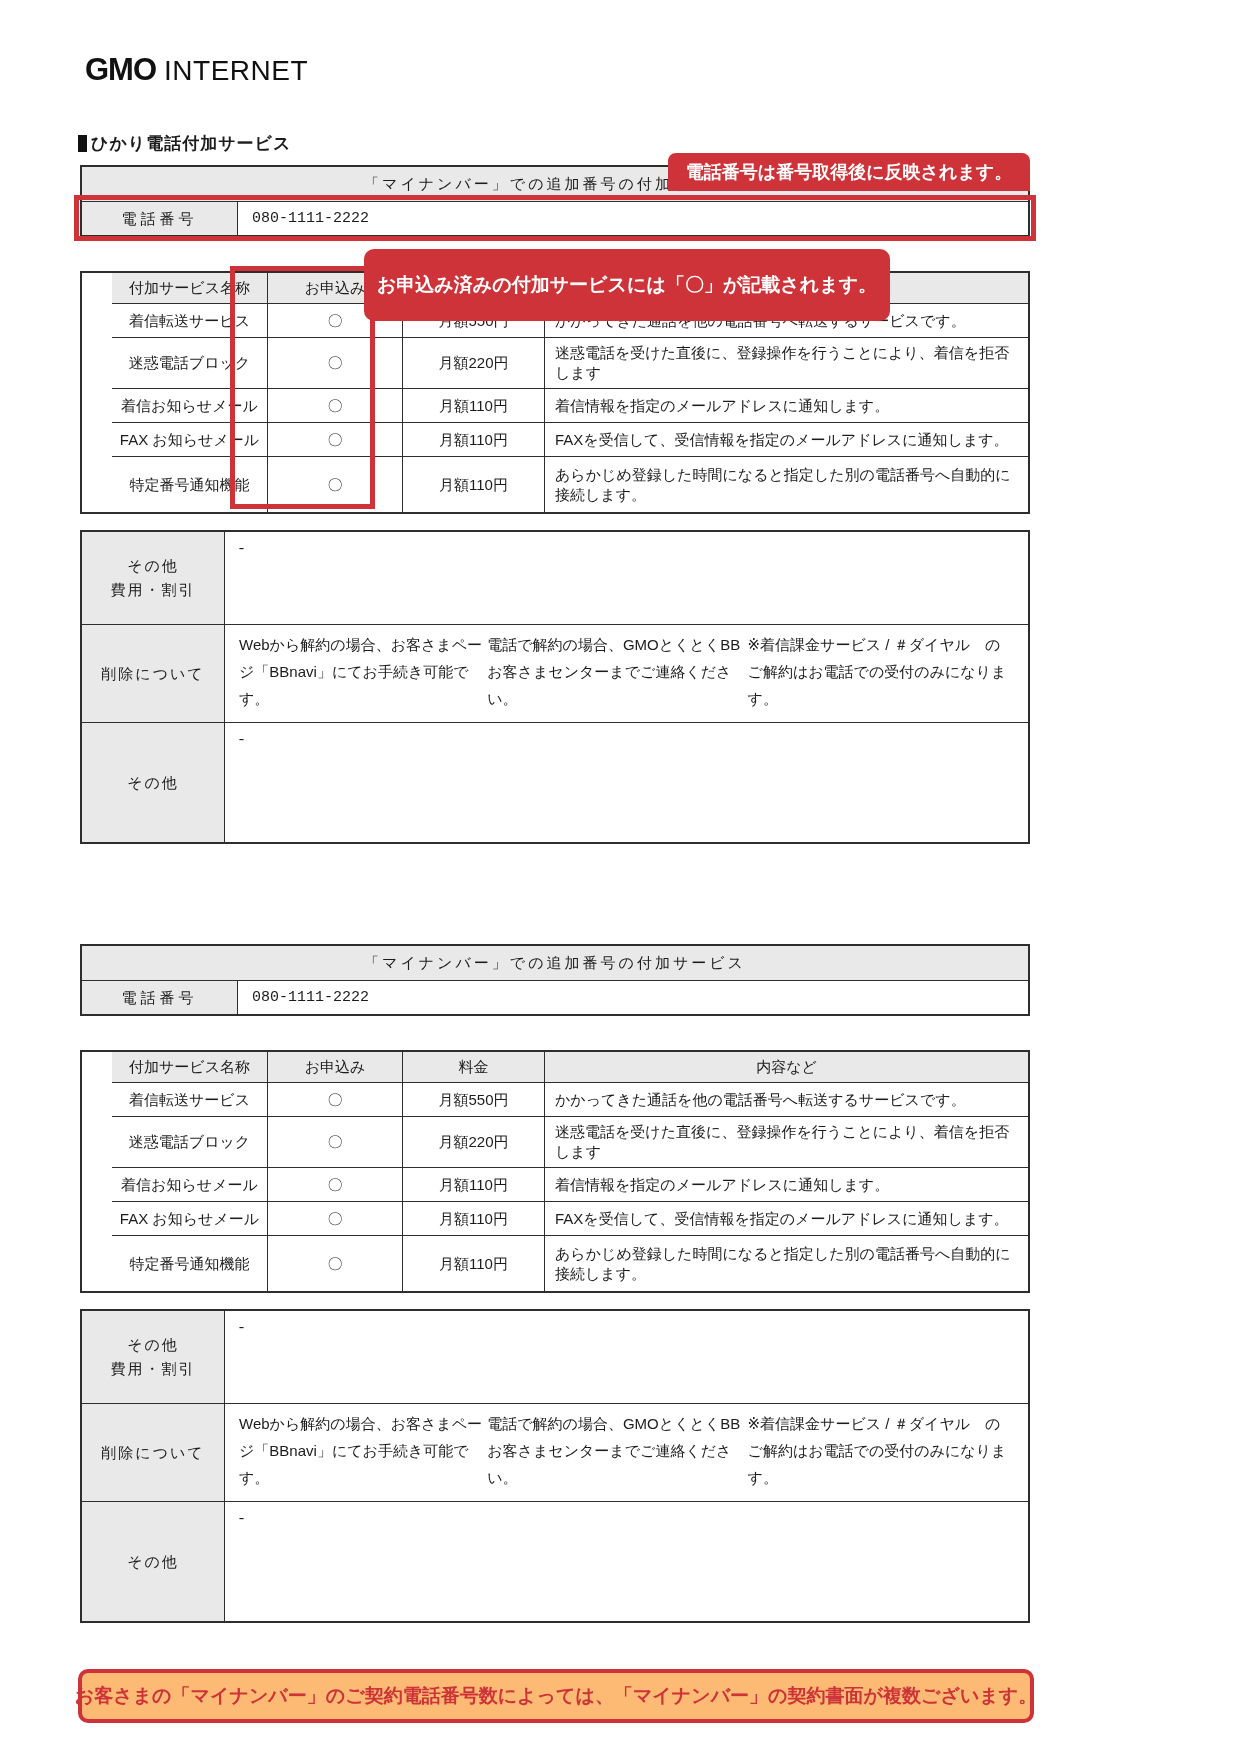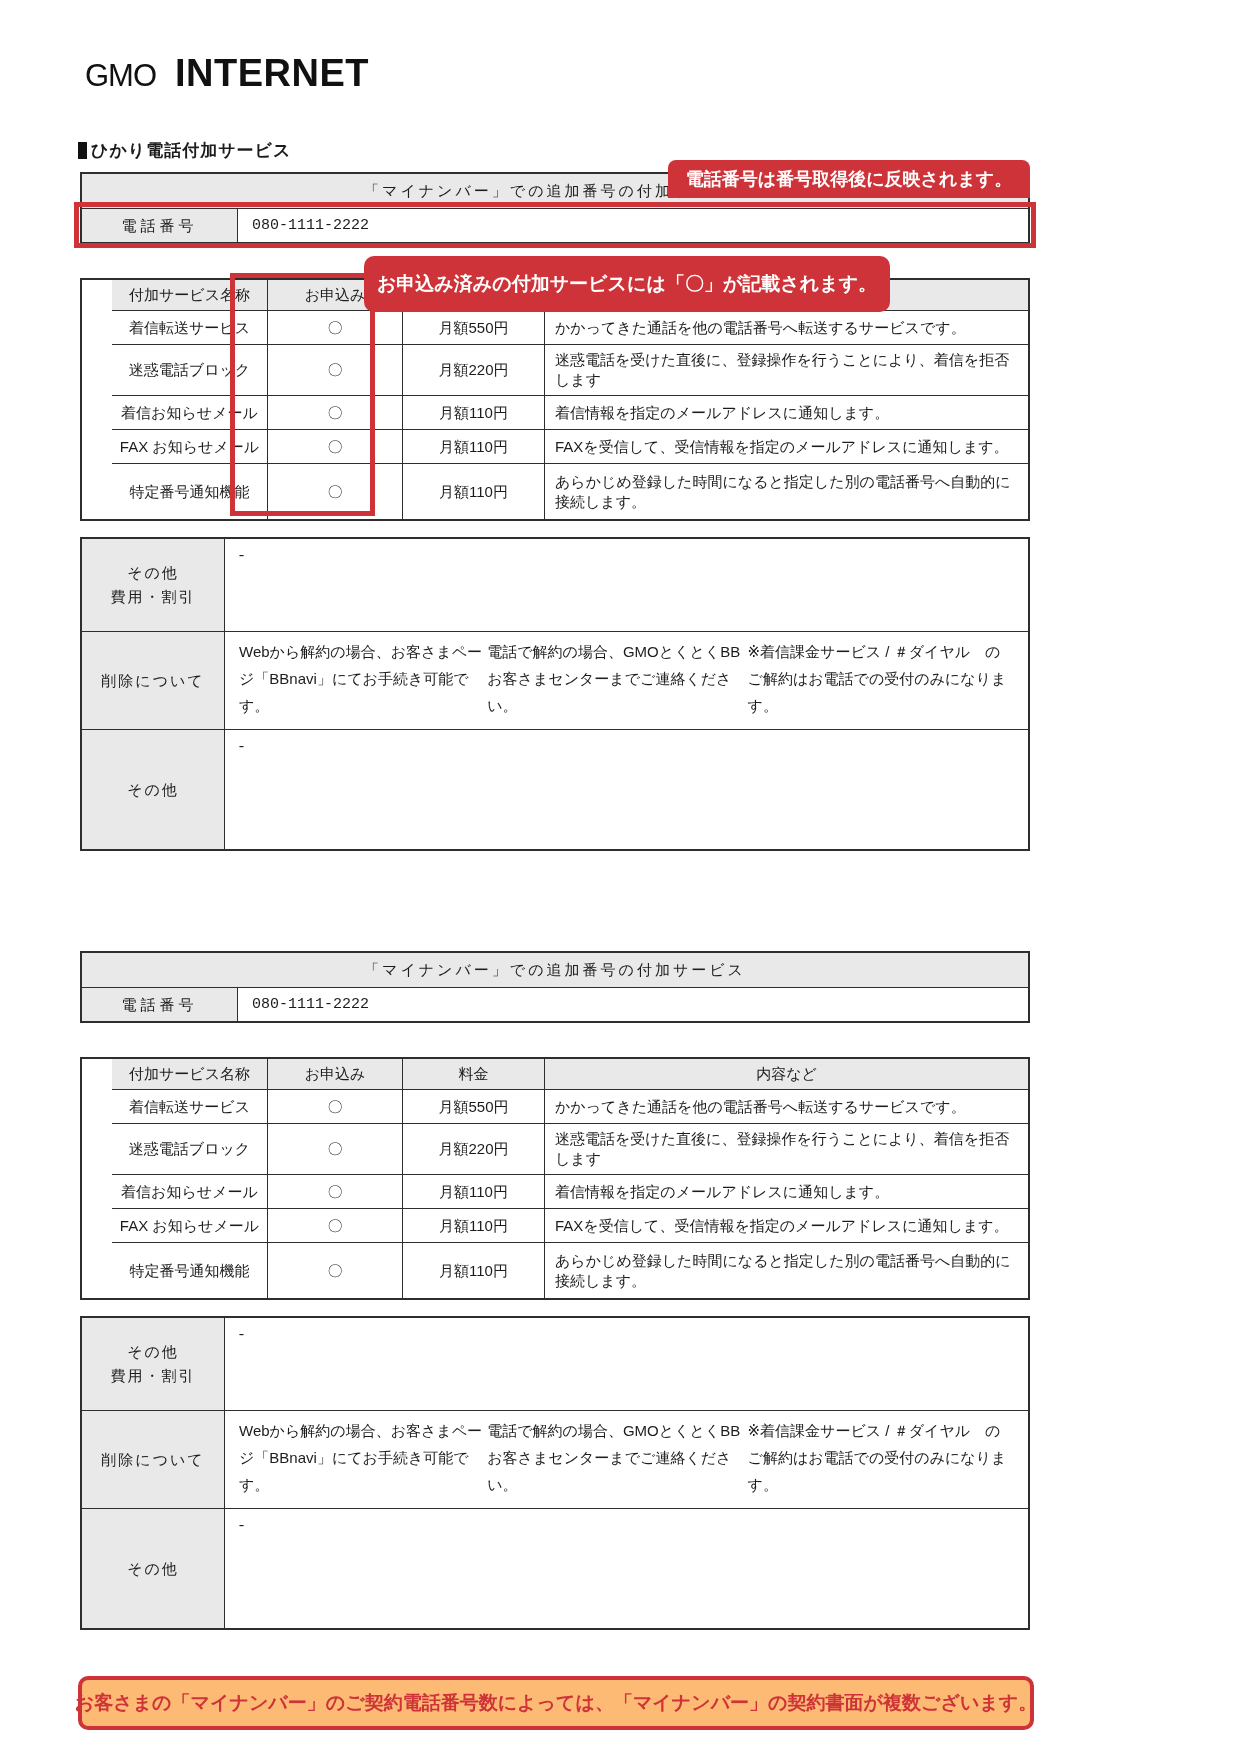--- a/index.html
+++ b/index.html
@@ -3,22 +3,22 @@
 <meta charset="utf-8">
 <style>
   * { margin:0; padding:0; box-sizing:border-box; }
   html,body { background:#ffffff; }
   body {
     width:1240px; height:1755px; position:relative; overflow:hidden;
     font-family:"Liberation Sans","DejaVu Sans",sans-serif; color:#1c1c1c;
   }
   
   .logo { margin:52px 0 0 85px; display:flex; align-items:baseline; color:#111; }
-  .logo .gmo { font-size:31px; font-weight:400; letter-spacing:-1px; }
-  .logo .inet { font-size:38px; font-weight:700; letter-spacing:0.5px; margin-left:19px; }
+  .logo .gmo { font-size:31px; font-weight:700; letter-spacing:-1px; }
+  .logo .inet { font-size:28px; font-weight:400; letter-spacing:0.5px; margin-left:8px; }
   
   .heading { margin:44px 0 0 78px; display:flex; align-items:center; }
   .heading .marker { width:9px; height:17px; background:#111; margin-right:4px; }
   .heading .htext { font-size:17px; font-weight:bold; letter-spacing:1px;text-align:right; }
   
   .block { position:relative; margin-left:80px; width:950px; }
   .block1 { margin-top:10px; }
   .block2 { margin-top:100px; }
   
   .tbl { border:2px solid #2e2e2e; background:#fff; width:950px; }
@@ -51,21 +51,21 @@
   .det .lab { background:#e9e9e9; flex-direction:column; letter-spacing:2px; gap:4px; }
   .det .dash { align-items:flex-start; justify-content:flex-start; padding:8px 12px;
                font-family:"Liberation Mono","DejaVu Sans Mono",monospace; }
   .det .multi { flex-direction:row; align-items:flex-start; justify-content:center;
                 padding:6px 14px; gap:1px; }
   .det .multi div { line-height:27px; font-size:15px; }
   
   .callout { position:absolute; background:#cd3338; color:#fff; font-weight:bold;
              display:flex; align-items:center; justify-content:center; white-space:nowrap; z-index:6; }
   .callout-phone { left:588px; top:-12px; width:362px; height:38px; font-size:18px; border-radius:8px 8px 0 0; }
-  .callout-applied { left:284px; top:84px; width:526px; height:56px; font-size:19px; border-radius:10px; }
+  .callout-applied { left:284px; top:84px; width:526px; height:72px; font-size:19px; border-radius:10px; }
   .hl-row { position:absolute; left:-6px; top:30px; width:962px; height:46px;
             border:5px solid #cd3338; z-index:5; }
   .hl-col { position:absolute; left:150px; top:101px; width:145px; height:243px;
             border:5px solid #cd3338; z-index:5; }
   
   .banner { margin:46px 0 0 78px; width:956px; height:54px; border:4px solid #cd3338;
             border-radius:10px; display:flex; align-items:center; justify-content:center;
             color:#cd3338; font-weight:bold; font-size:19px; white-space:nowrap; background:#fdba74; }
 </style>
 </head>

